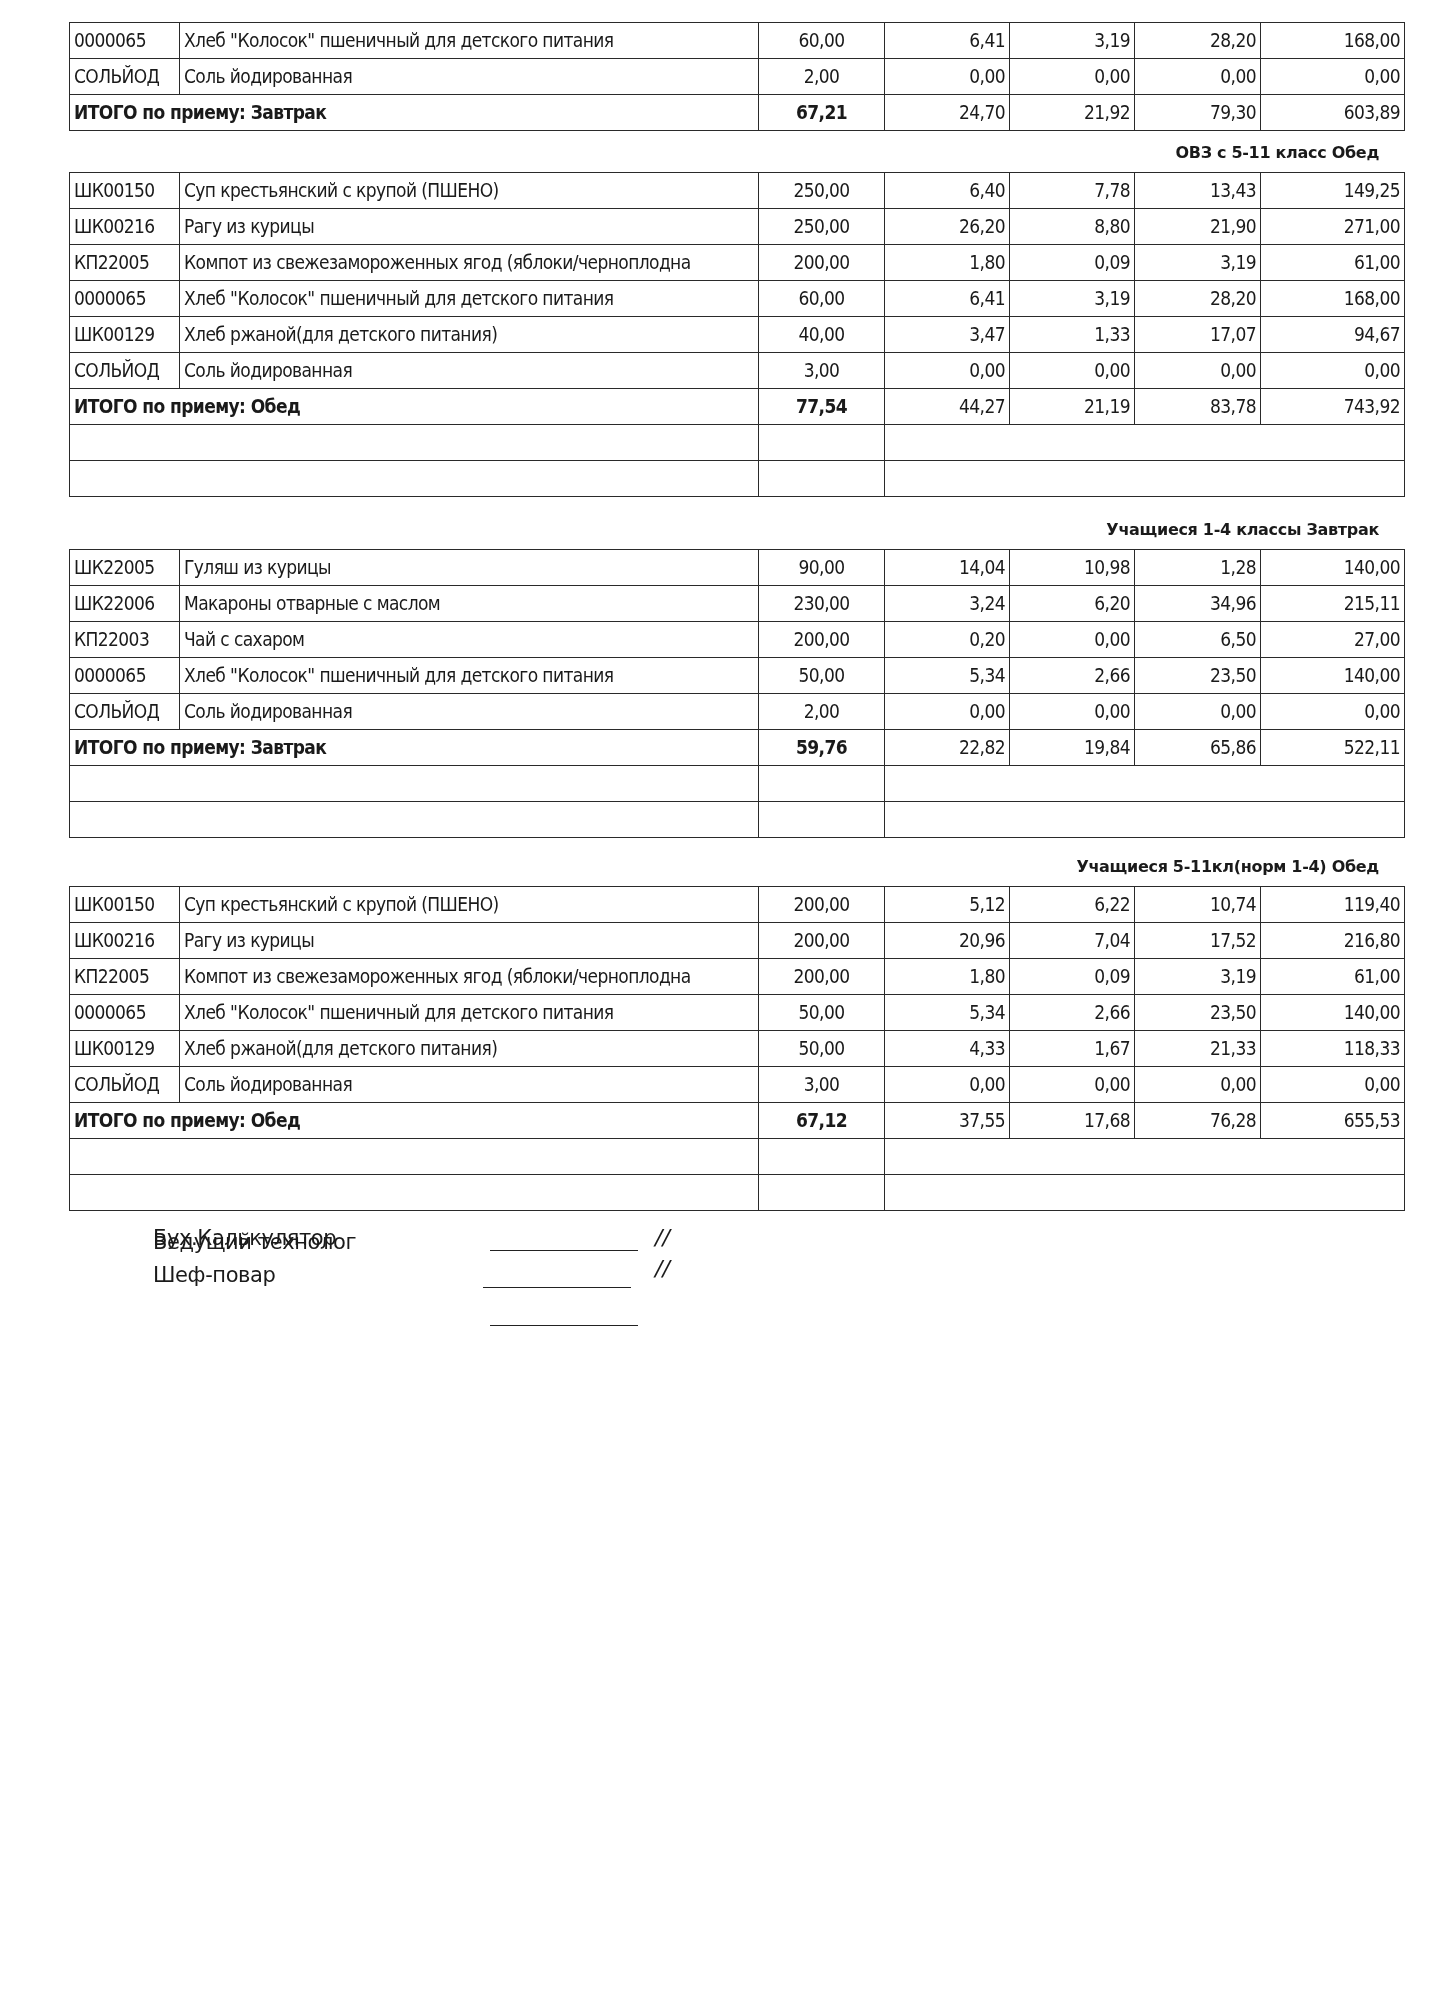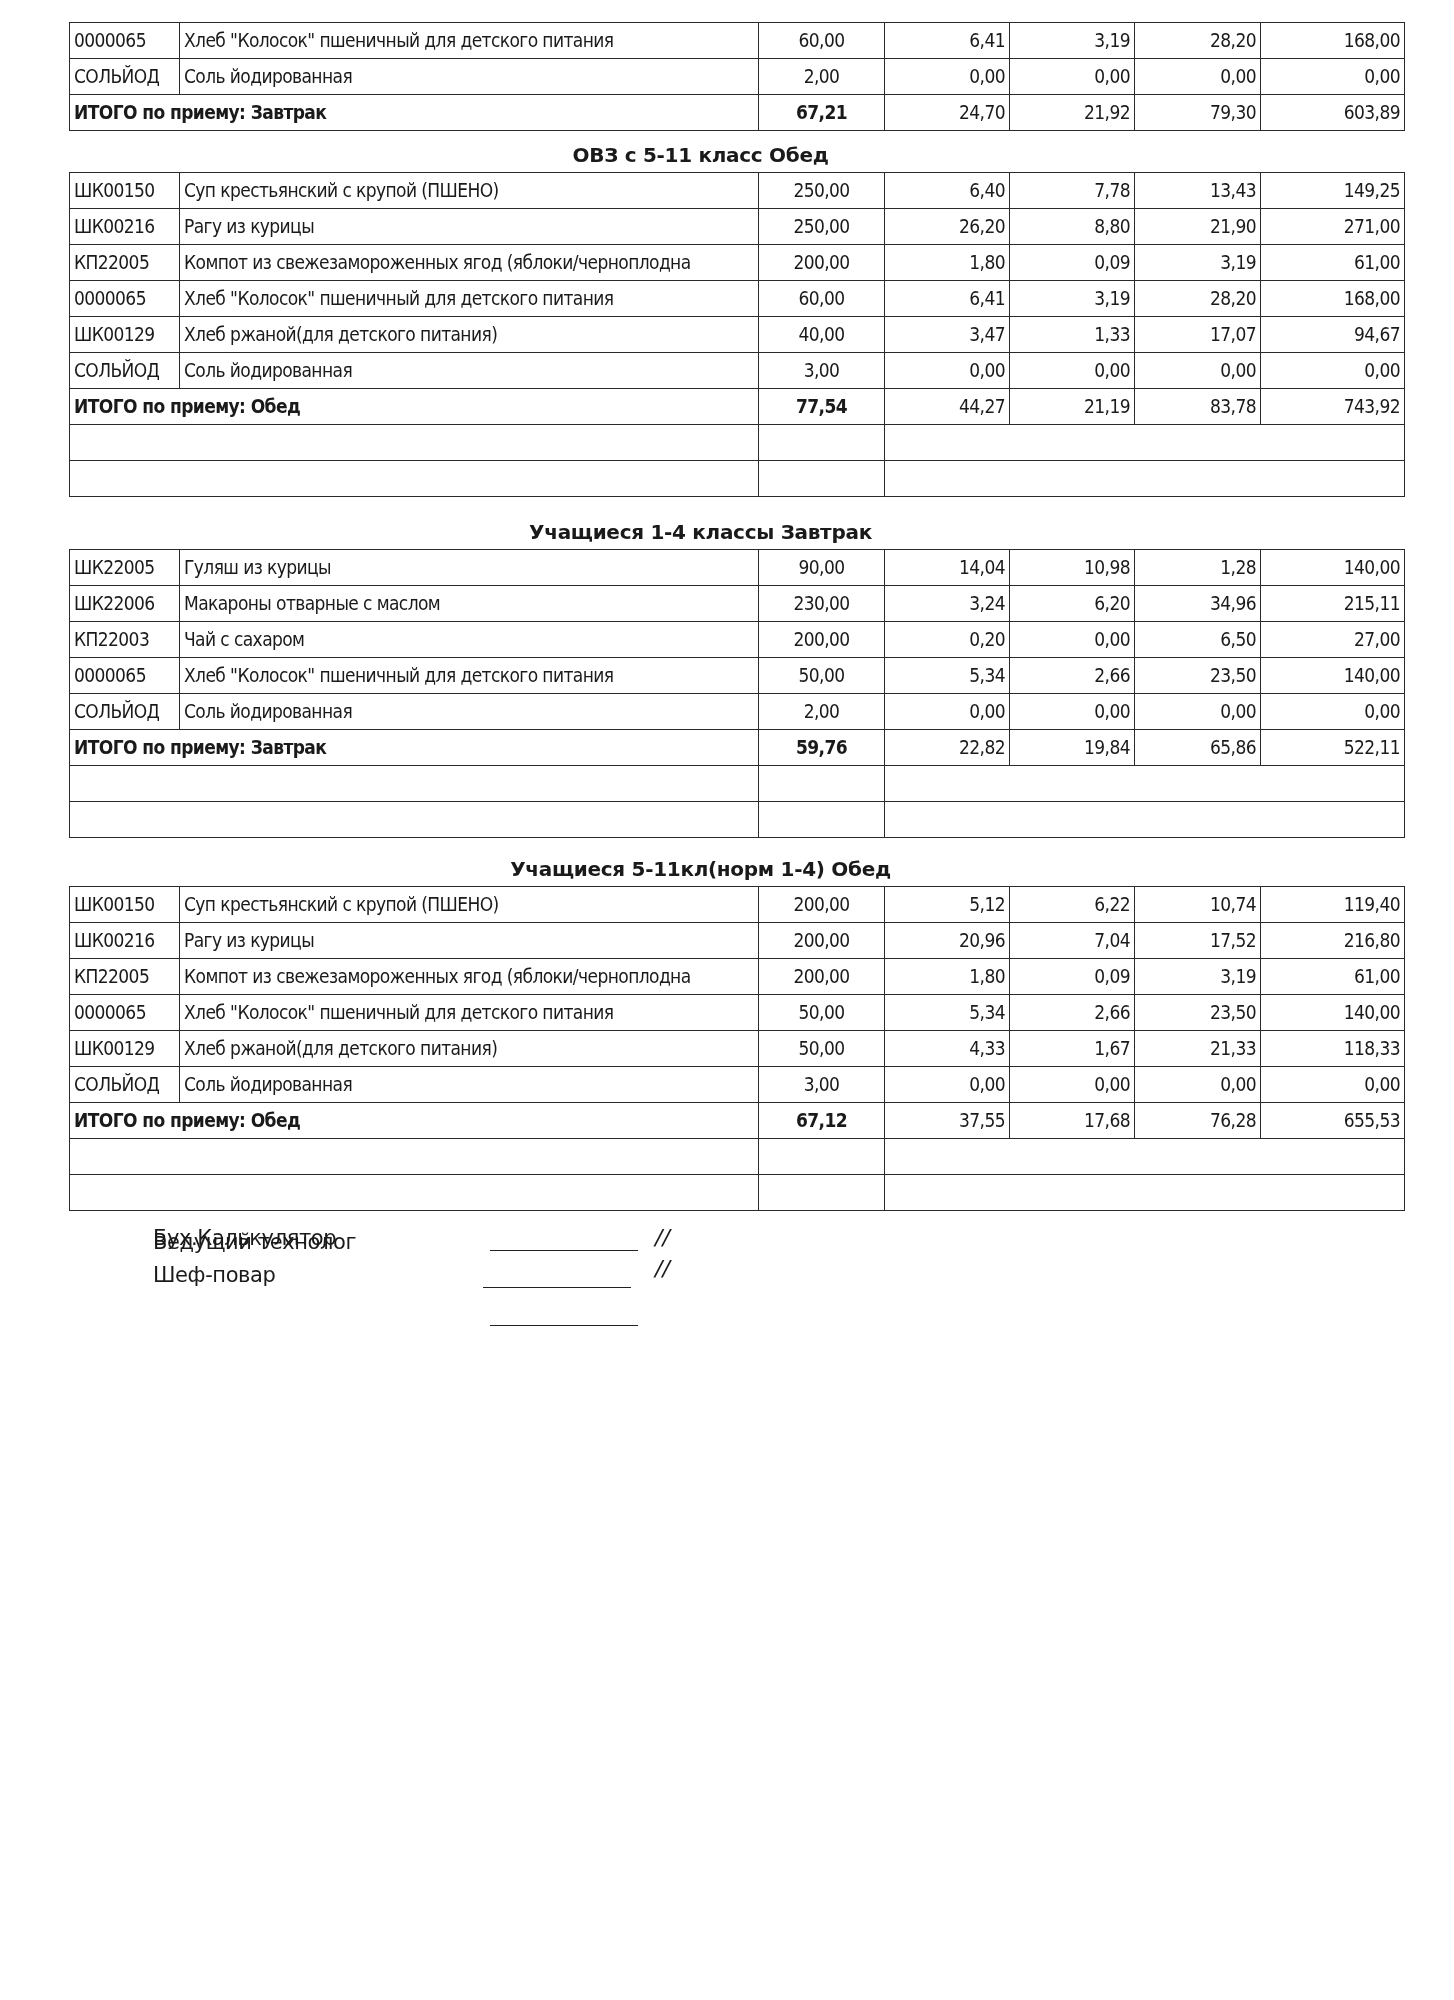--- a/index.html
+++ b/index.html
@@ -26,22 +26,22 @@
   col.c-n1 { width: 125px; }
   col.c-n2 { width: 125px; }
   col.c-n3 { width: 126px; }
   col.c-n4 { width: 144px; }
   td.num { text-align: right; }
   td.wt { text-align: center; }
   tr.total td { font-weight: bold; }
   tr.total td.plain { font-weight: normal; }
   tr.empty td { height: 35px; }
   .section-title {
-    position: absolute; left: 33px; width: 1335px; text-align: center;
-    font-weight: bold; font-size: 20px; letter-spacing: -0.3px;
+    position: absolute; left: 44px; width: 1335px; text-align: right;
+    font-weight: bold; font-size: 16px; letter-spacing: -0.3px;
   }
   .sign {
     position: absolute; left: 153px; font-size: 21px; letter-spacing: -0.4px;
   }
   .sign-line { position: absolute; border-bottom: 1.5px solid #222; width: 148px; height: 0; }
   .slashes { position: absolute; font-size: 22px; font-style: italic; }
 </style>
 </head>
 <body>
 

